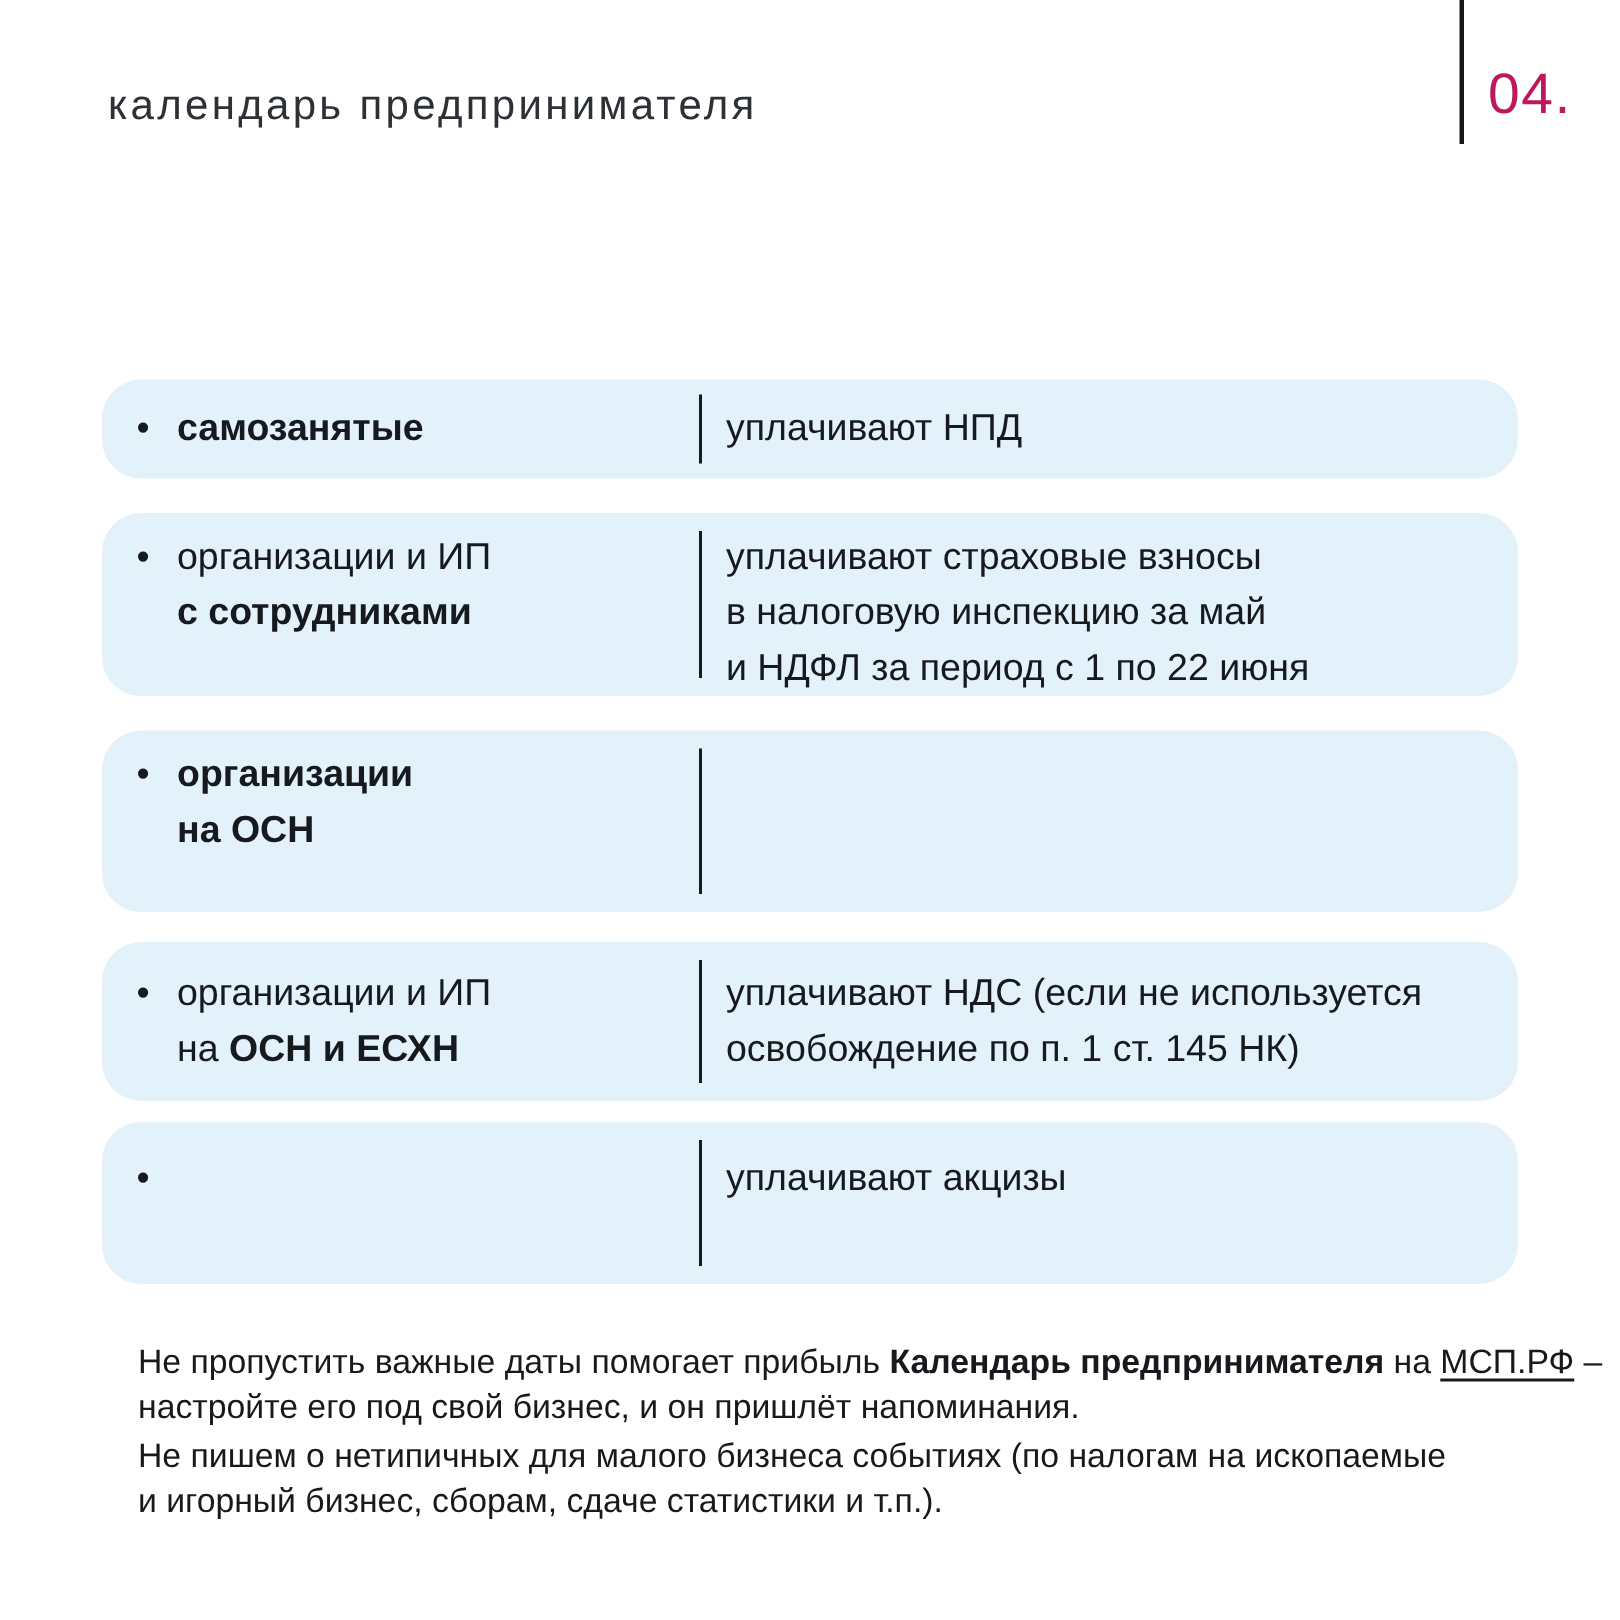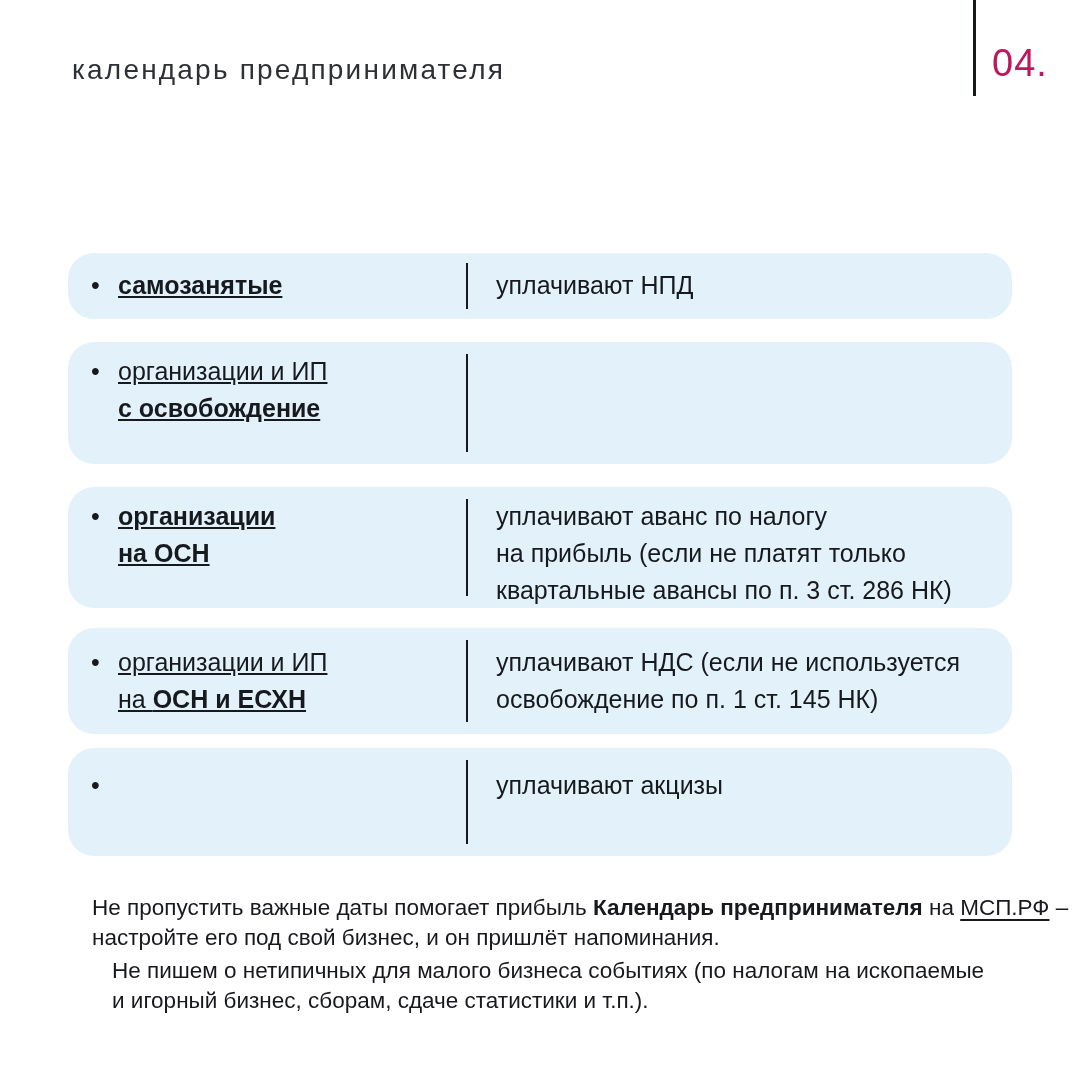--- a/index.html
+++ b/index.html
@@ -77,34 +77,34 @@
   .c1 .left { padding-top: 14px; }
   .c4 .left { padding-top: 16px; }
   .c5 .left { padding-top: 19px; }
 
   .bullet {
     flex: 0 0 27px;
     width: 27px;
     font-size: 25px;
     line-height: 37px;
   }
-  .who { flex: 1; text-decoration: underline; }
+  .who { flex: 1; }
 
   .divider {
     flex: 0 0 2px;
     width: 2px;
     background: #16191d;
     margin: 12px 0;
   }
   .c1 .divider { margin: 10px 0; }
 
   .right {
     flex: 1;
     box-sizing: border-box;
-    padding: 11px 14px 0 28px;
+    padding: 11px 14px 0 16px;
     font-size: 25px;
     line-height: 37px;
     white-space: pre-line;
   }
   .c1 .right { padding-top: 14px; }
   .c4 .right { padding-top: 16px; }
   .c5 .right { padding-top: 19px; }
 
   .b { font-weight: 700; }
   .u { text-decoration: underline; text-underline-offset: 4px; }
@@ -112,21 +112,21 @@
   .note {
     position: absolute;
     left: 92px;
     margin: 0;
     font-size: 22.5px;
     line-height: 30px;
     color: #17191d;
     white-space: nowrap;
   }
   .n1 { top: 893px; }
-  .n2 { top: 956px; margin-left: 20px; }
+  .n2 { top: 956px; }
 </style>
 </head>
 <body>
 
 <div class="canvas">
 
   <div class="brand">календарь предпринимателя</div>
   <div class="topline"></div>
   <div class="pagenum">04.</div>
 
@@ -136,34 +136,34 @@
       <span class="bullet">•</span>
       <div class="who"><span class="b">самозанятые</span></div>
     </div>
     <div class="divider"></div>
     <div class="right">уплачивают НПД</div>
   </section>
 
   <section class="card c2">
     <div class="left">
       <span class="bullet">•</span>
-      <div class="who"><span>организации и ИП<br></span><span class="b">с освобождение</span></div>
+      <div class="who"><span>организации и ИП<br></span><span class="b">с сотрудниками</span></div>
     </div>
     <div class="divider"></div>
+    <div class="right">уплачивают страховые взносы
+в налоговую инспекцию за май
+и НДФЛ за период с 1 по 22 июня</div>
   </section>
 
   <section class="card c3">
     <div class="left">
       <span class="bullet">•</span>
       <div class="who"><span class="b">организации<br>на ОСН</span></div>
     </div>
     <div class="divider"></div>
-    <div class="right">уплачивают аванс по налогу
-на прибыль (если не платят только
-квартальные авансы по п. 3 ст. 286 НК)</div>
   </section>
 
   <section class="card c4">
     <div class="left">
       <span class="bullet">•</span>
       <div class="who"><span>организации и ИП<br>на </span><span class="b">ОСН и ЕСХН</span></div>
     </div>
     <div class="divider"></div>
     <div class="right">уплачивают НДС (если не используется
 освобождение по п. 1 ст. 145 НК)</div>

